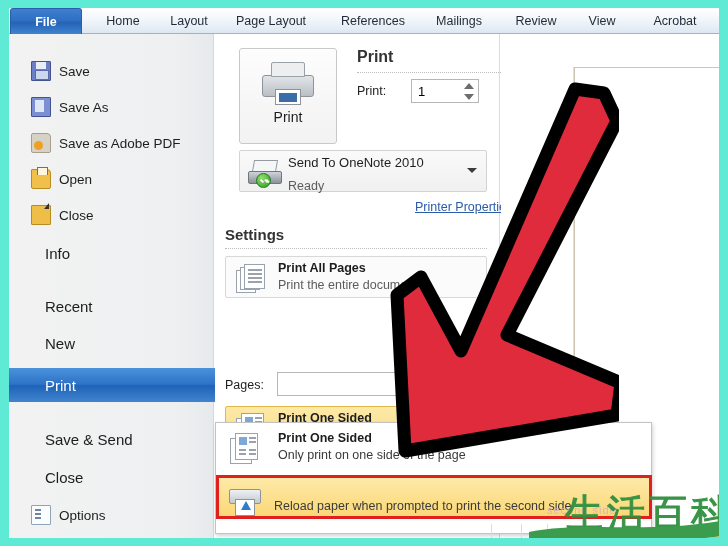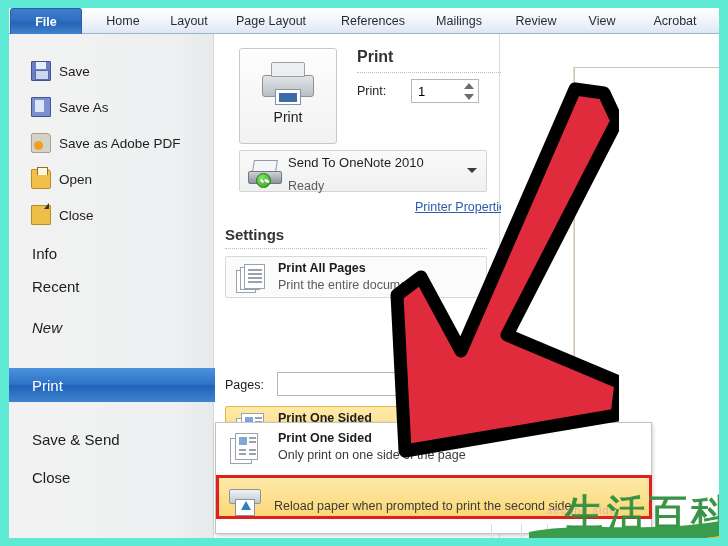--- a/index.html
+++ b/index.html
@@ -58,21 +58,21 @@
     position: absolute; left: 0; width: 205px; height: 34px;
     display: flex; align-items: center;
     font-size: 13.5px; color: #1d1d1d;
     white-space: nowrap;
   }
   .side-item .s-ico {
     width: 20px; height: 20px; margin-left: 22px; margin-right: 8px;
     flex: 0 0 20px; position: relative;
   }
   .side-item .s-label { }
-  .side-item.plain .s-label { margin-left: 23px; font-size: 15px; }
+  .side-item.plain .s-label { margin-left: 36px; font-size: 15px; }
   .side-item.active {
     background: linear-gradient(to bottom,#4b92dd 0%, #2d72c6 48%, #1f63b8 52%, #4084cf 100%);
     color: #ffffff;
     width: 212px;
   }
   .side-item.active .s-label { font-weight: normal; }
   .side-item.active::after {
     content: ""; position: absolute; right: -7px; top: 7px;
     width: 0; height: 0;
     border-top: 10px solid transparent;
@@ -340,34 +340,38 @@
           <span class="s-ico ico-close"></span>
           <span class="s-label">Close</span>
         </div>
         <div class="side-item" style="top: 128px;">
           <span class="s-ico ico-open"></span>
           <span class="s-label">Open</span>
         </div>
         <div class="side-item plain" style="top: 202px;">
           <span class="s-label">Info</span>
         </div>
-        <div class="side-item plain" style="top: 235px;">
+        <div class="side-item plain" style="top: 255px;">
           <span class="s-label">Recent</span>
         </div>
-        <div class="side-item plain" style="top: 276px; font-style: italic;">
+        <div class="side-item plain" style="top: 292px;">
           <span class="s-label">New</span>
         </div>
         <div class="side-item plain active" style="top: 334px;">
           <span class="s-label">Print</span>
         </div>
         <div class="side-item plain" style="top: 388px;">
           <span class="s-label">Save &amp; Send</span>
         </div>
         <div class="side-item plain" style="top: 426px;">
           <span class="s-label">Close</span>
+        </div>
+        <div class="side-item" style="top: 464px;">
+          <span class="s-ico ico-options"></span>
+          <span class="s-label">Options</span>
         </div>
         <div class="side-item" style="top: 498px;"></div>
       </div>
 
     <div id="printpane">
 
       <div id="printbtn">
         <div class="printer-glyph">
           <div class="body"></div>
             <div class="top"></div>

